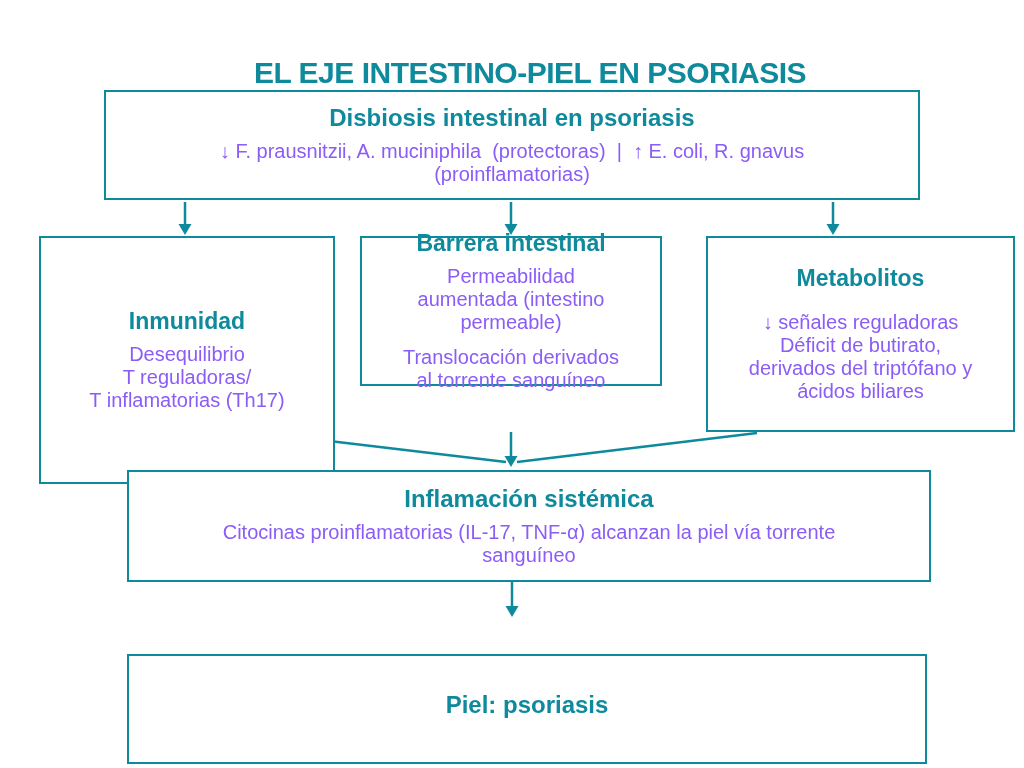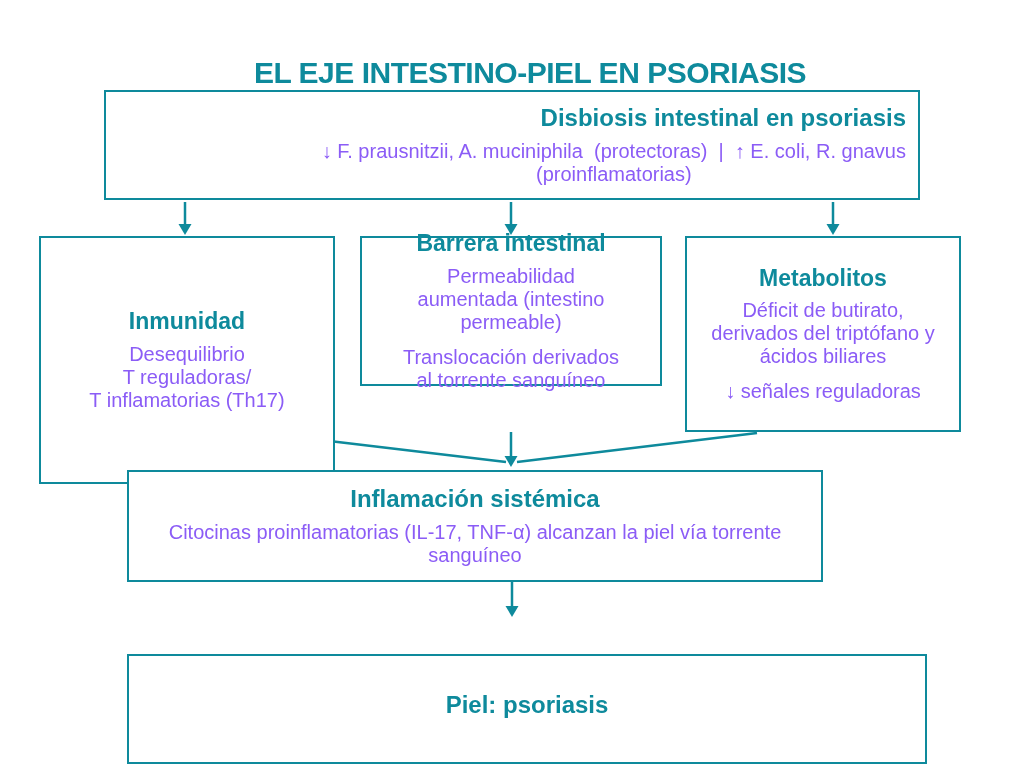--- a/index.html
+++ b/index.html
@@ -59,25 +59,25 @@
   }
   .body {
     margin: 0;
     color: #8b5cf6;
     font-size: 20px;
     line-height: 23px;
     white-space: pre-line;
   }
   .para2 { margin-top: 12px; }
 
-  .top-box        { left: 104px; top:  90px; width: 816px; height: 110px; align-items: flex-end; }
+  .top-box        { left: 104px; top:  90px; width: 816px; height: 110px; }
   .box-inmunidad  { left:  39px; top: 236px; width: 296px; height: 248px; }
   .box-barrera    { left: 360px; top: 236px; width: 302px; height: 150px; }
-  .box-metabolitos{ left: 685px; top: 236px; width: 276px; height: 196px; }
-  .sys-box        { left: 127px; top: 470px; width: 696px; height: 112px; text-align: center; }
+  .box-metabolitos{ left: 706px; top: 236px; width: 309px; height: 196px; }
+  .sys-box        { left: 127px; top: 470px; width: 804px; height: 112px; text-align: center; }
   .skin-box       { left: 127px; top: 654px; width: 800px; height: 110px; }
 </style>
 </head>
 <body>
 
 <div class="stage">
 
   <h1 class="title">EL EJE INTESTINO-PIEL EN PSORIASIS</h1>
 
   <svg class="connectors" viewBox="0 0 1024 768" xmlns="http://www.w3.org/2000/svg">
@@ -116,24 +116,24 @@
     <h2>Barrera intestinal</h2>
     <p class="body">Permeabilidad
 aumentada (intestino
 permeable)</p>
     <p class="body para2">Translocación derivados
 al torrente sanguíneo</p>
   </section>
 
   <section class="box box-metabolitos">
     <h2>Metabolitos</h2>
+    <p class="body para2">↓ señales reguladoras</p>
     <p class="body">Déficit de butirato,
 derivados del triptófano y
 ácidos biliares</p>
-    <p class="body para2">↓ señales reguladoras</p>
   </section>
 
   <section class="box sys-box">
     <h2>Inflamación sistémica</h2>
     <p class="body">Citocinas proinflamatorias (IL-17, TNF-α) alcanzan la piel vía torrente
 sanguíneo</p>
   </section>
 
   <section class="box skin-box">
     <h2>Piel: psoriasis</h2>

